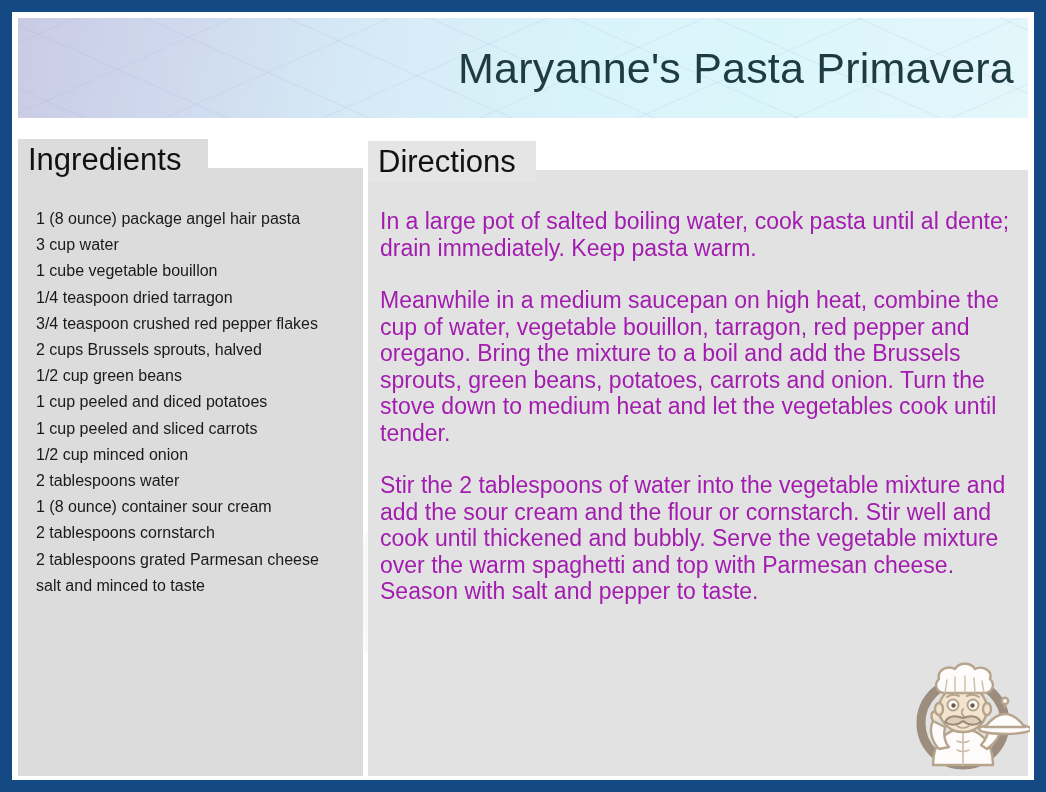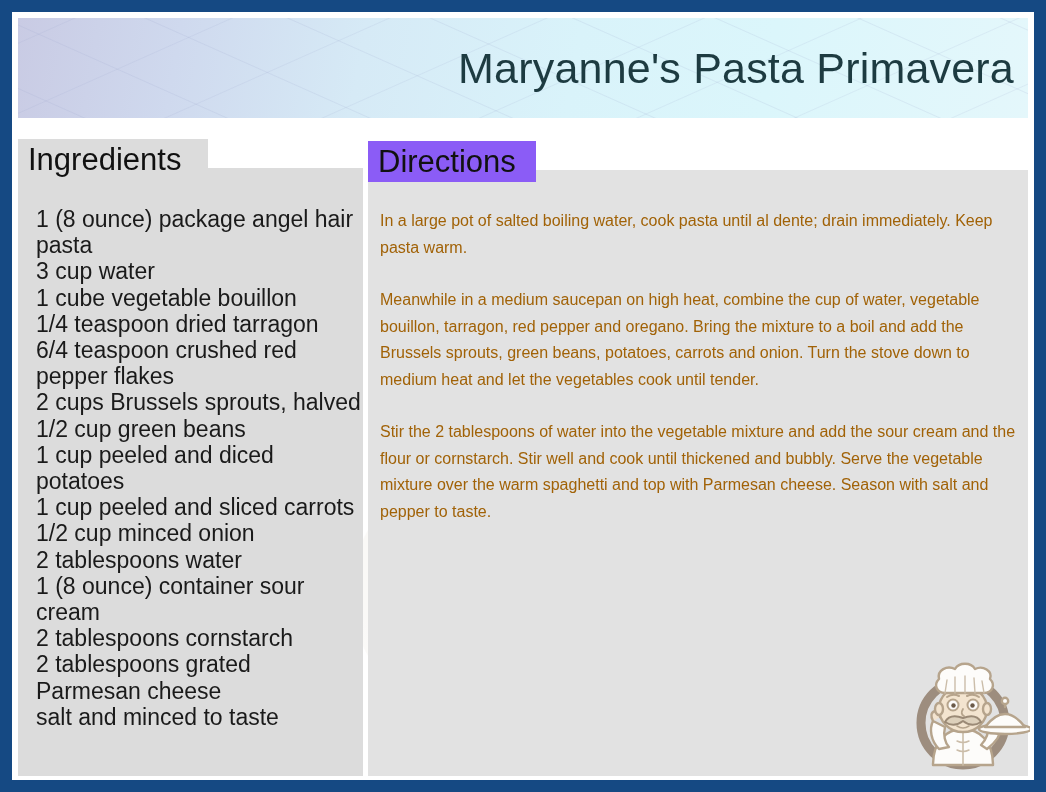--- a/index.html
+++ b/index.html
@@ -159,52 +159,52 @@
     left: 6px;
     top: 127px;
     width: 190px;
     height: 41px;
   }
   .tab-directions {
     left: 356px;
     top: 129px;
     width: 168px;
     height: 41px;
-    background: #8b5cf6;
+    background: #e5e5e5;
   }
   .tab-label {
     font-size: 31px;
     color: #111111;
     line-height: 1;
     white-space: nowrap;
   }
 
   .ingredients-list {
     position: absolute;
     left: 24px;
     top: 194px;
     width: 326px;
     z-index: 4;
-    font-size: 23px;
+    font-size: 16px;
     line-height: 26.2px;
     color: #1a1a1a;
   }
   .ingredient-item {
     white-space: normal;
   }
 
   .directions-body {
     position: absolute;
     left: 368px;
     top: 196px;
     width: 648px;
     z-index: 4;
-    font-size: 16px;
+    font-size: 23px;
     line-height: 26.5px;
-    color: #a16207;
+    color: #a21caf;
   }
   .directions-body p {
     margin: 0 0 26px 0;
   }
   .directions-body p:last-child {
     margin-bottom: 17px;
   }
 
   
   .chef-logo {
@@ -233,21 +233,21 @@
 
     <div class="panel panel-ingredients"></div>
     <div class="tab tab-ingredients">
       <span class="tab-label">Ingredients</span>
     </div>
     <div class="ingredients-list">
       <div class="ingredient-item">1 (8 ounce) package angel hair pasta</div>
       <div class="ingredient-item">3 cup water</div>
       <div class="ingredient-item">1 cube vegetable bouillon</div>
       <div class="ingredient-item">1/4 teaspoon dried tarragon</div>
-      <div class="ingredient-item">6/4 teaspoon crushed red pepper flakes</div>
+      <div class="ingredient-item">3/4 teaspoon crushed red pepper flakes</div>
       <div class="ingredient-item">2 cups Brussels sprouts, halved</div>
       <div class="ingredient-item">1/2 cup green beans</div>
       <div class="ingredient-item">1 cup peeled and diced potatoes</div>
       <div class="ingredient-item">1 cup peeled and sliced carrots</div>
       <div class="ingredient-item">1/2 cup minced onion</div>
       <div class="ingredient-item">2 tablespoons water</div>
       <div class="ingredient-item">1 (8 ounce) container sour cream</div>
       <div class="ingredient-item">2 tablespoons cornstarch</div>
       <div class="ingredient-item">2 tablespoons grated Parmesan cheese</div>
       <div class="ingredient-item">salt and minced to taste</div>

